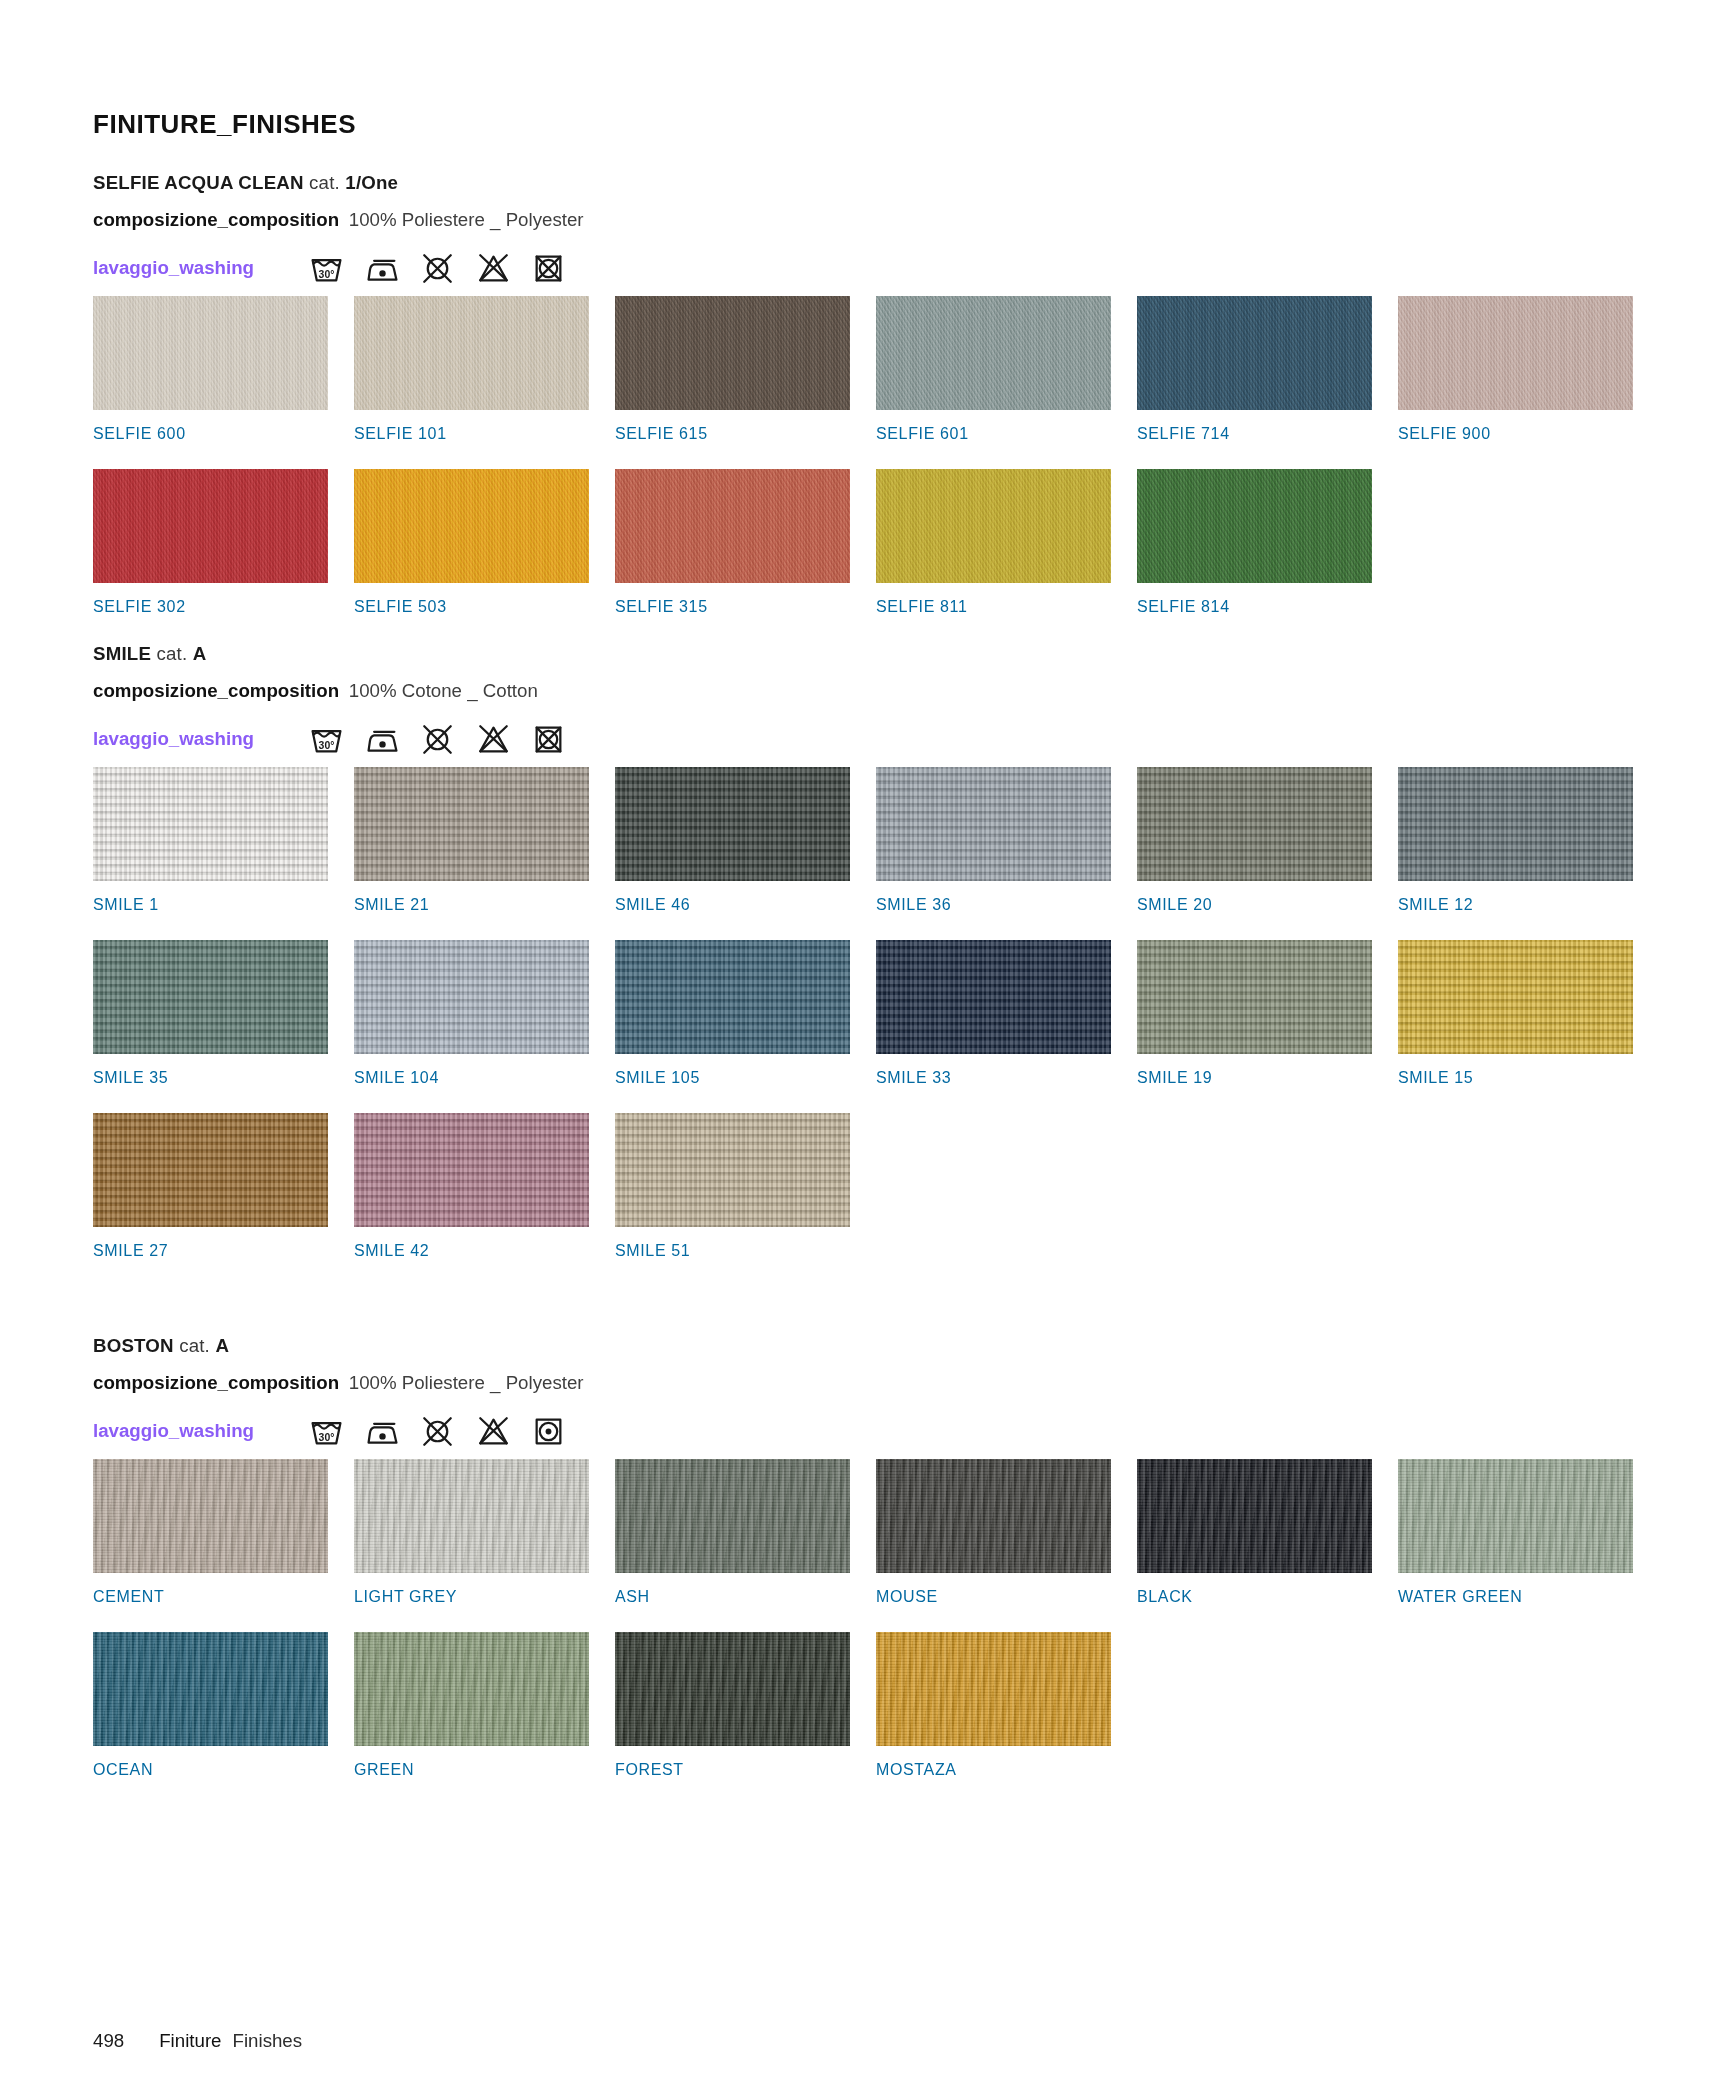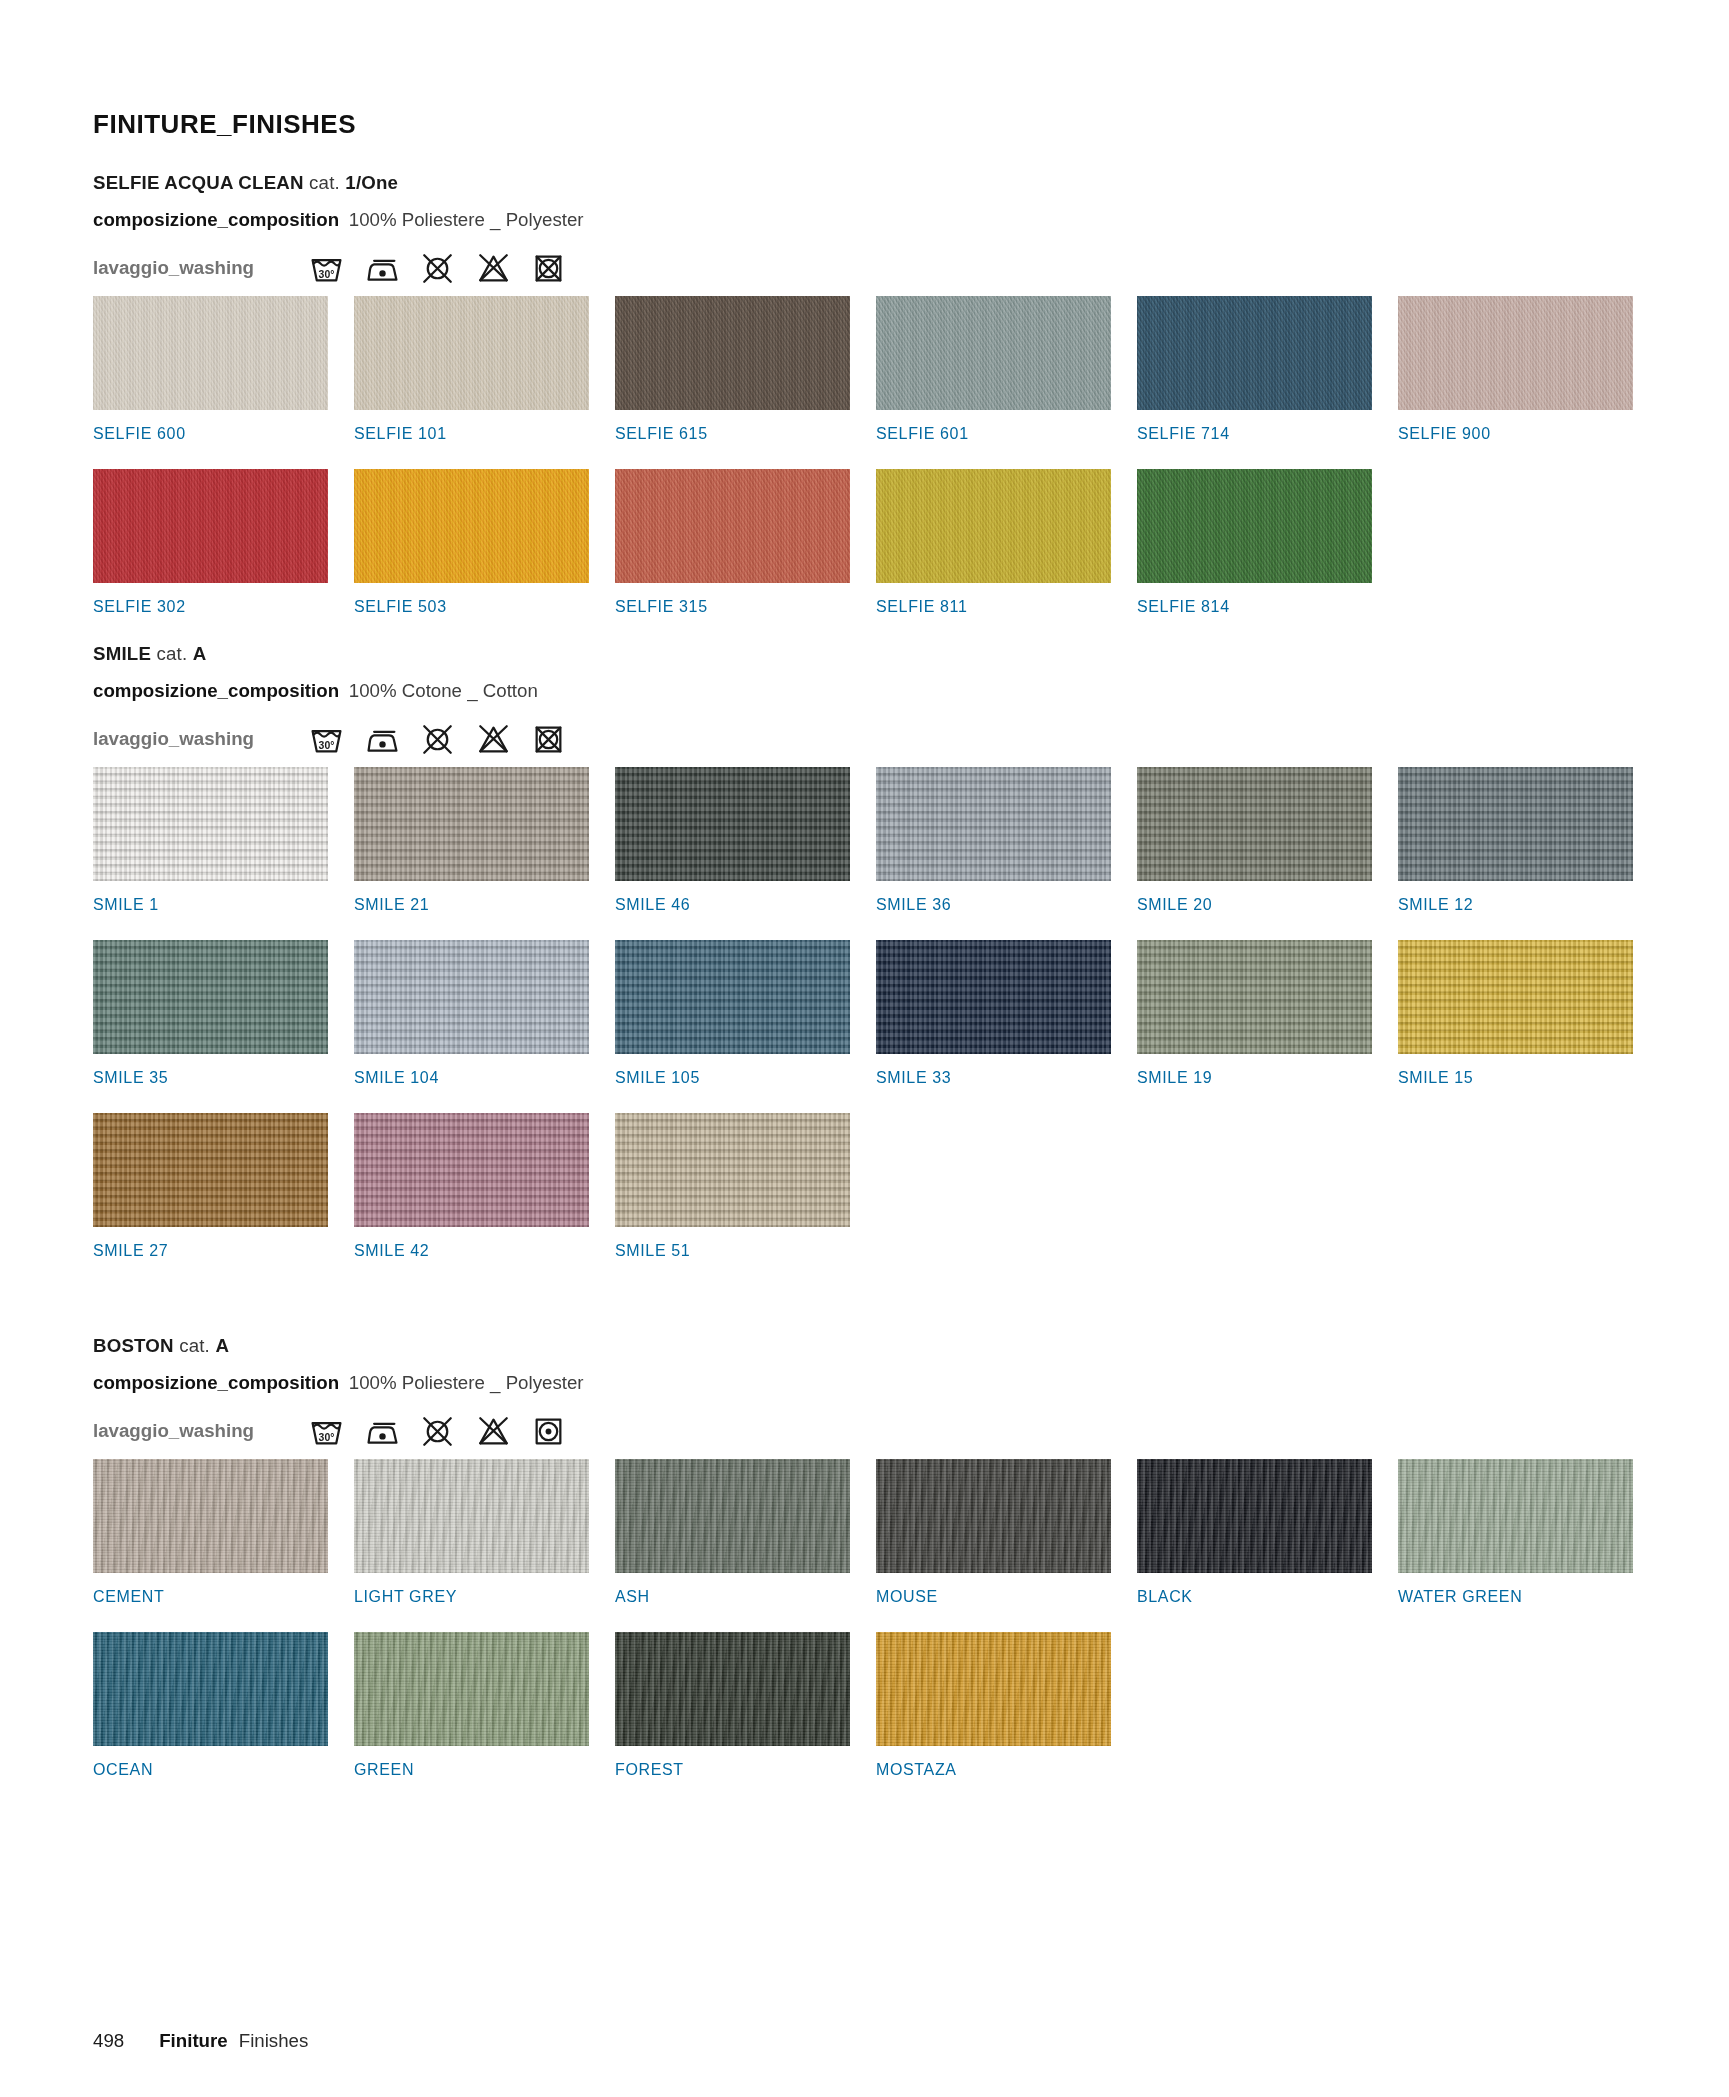--- a/index.html
+++ b/index.html
@@ -61,21 +61,21 @@
 
   .wash-row {
     display: flex;
     align-items: center;
     height: 47px;
     margin-bottom: 4.2px;
   }
   .wash-label {
     font-weight: bold;
     font-size: 18.7px;
-    color: #737373;
+    color: #8b5cf6;
   }
   .care-icons {
     display: flex;
     align-items: center;
     margin-left: 53px;
     gap: 16.6px;
   }
   .care-icons svg { display: block; }
 
   
@@ -184,21 +184,21 @@
   
   .footer {
     position: absolute;
     left: 93px;
     bottom: 61px;
     display: flex;
     align-items: baseline;
     font-size: 18.7px;
   }
   .footer-page { color: #1a1a1a; font-weight: normal; }
-  .footer-it { font-weight: bold; margin-left: 35px; color: #111111; margin-top: 43px; }
+  .footer-it { font-weight: normal; margin-left: 35px; color: #111111; margin-top: 43px; }
   .footer-en { margin-left: 11px; color: #2d2d2d; }
 </style>
 </head>
 <body>
 
 <div class="page">
 
   <div class="page-title">FINITURE_FINISHES</div>
 
   <div class="section" id="section-0" style="top:156px;">

